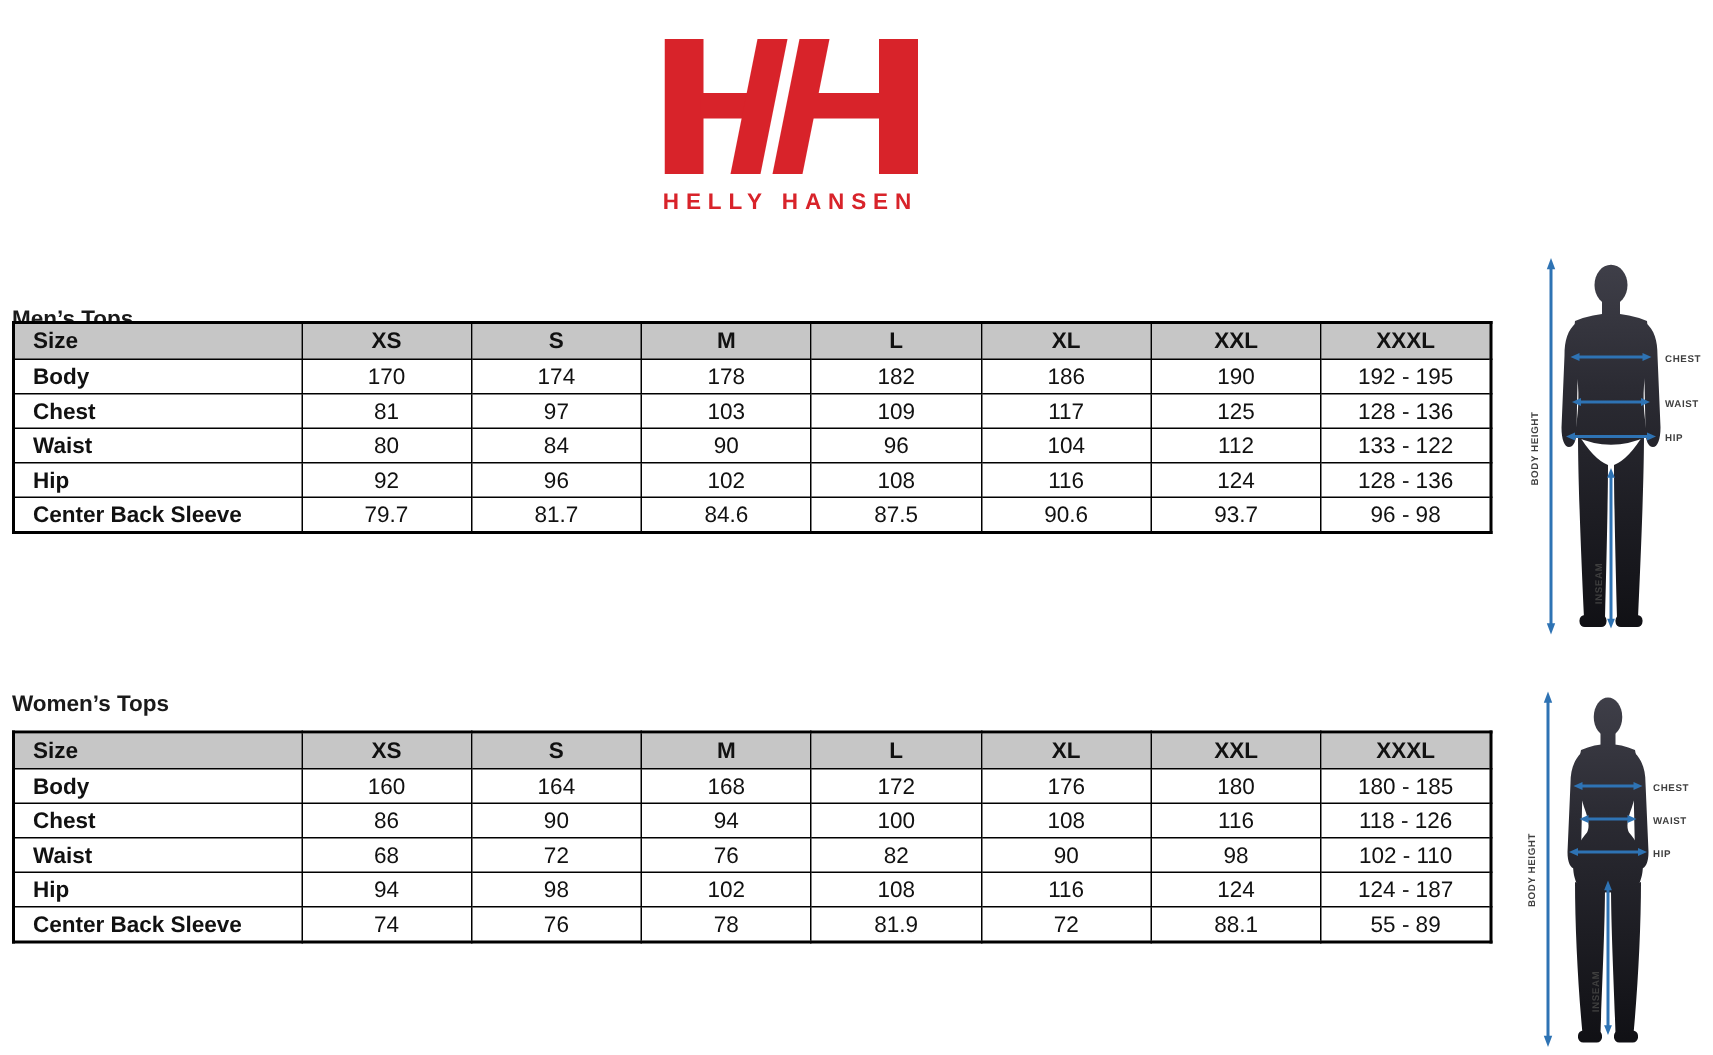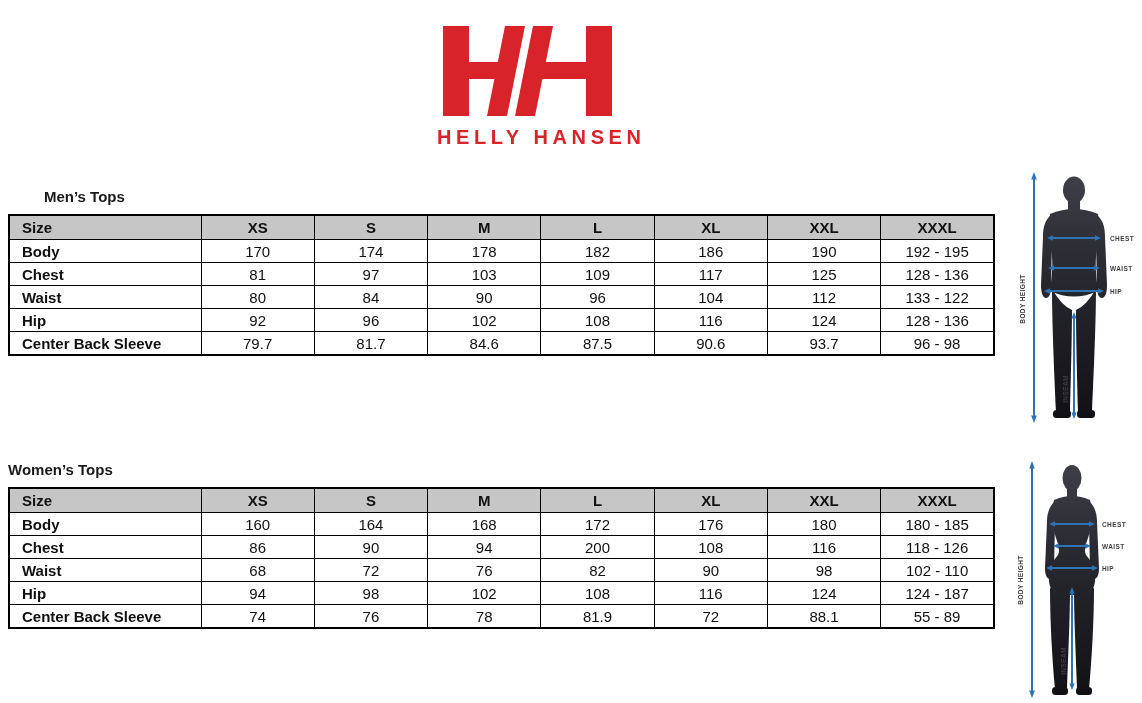--- a/index.html
+++ b/index.html
@@ -10,27 +10,27 @@
     --figure-label:#3f3f3f;
   }
   html,body{margin:0;padding:0;background:#ffffff;}
   body{font-family:"Liberation Sans",sans-serif;}
   .page{position:relative;width:1142px;height:703px;background:#ffffff;overflow:hidden;}
 
   
   .logo-wrap{position:absolute;left:437px;top:26px;width:180px;text-align:center;}
   .logo-emblem{display:block;margin:0 auto;width:169px;height:90px;}
   .hh-red{fill:var(--brand-red);}
-  .wordmark{margin-top:10px;font-size:20px;font-weight:bold;letter-spacing:4.6px;
+  .wordmark{margin-top:10px;font-size:15px;font-weight:bold;letter-spacing:4.6px;
             color:var(--brand-red);white-space:nowrap;}
 
   
   .table-title{position:absolute;left:8px;margin:0;font-size:15px;font-weight:bold;
                color:#1a1a1a;}
-  .title-men{top:188px;margin-left:36px;}
+  .title-men{top:204px;}
   .title-women{top:461px;}
 
   
   table.size-table{position:absolute;left:8px;border-collapse:collapse;table-layout:fixed;
                    width:987px;border:2px solid var(--table-border);background:#fff;}
   .table-men{top:214px;}
   .table-women{top:487px;}
   .size-table col.col-label{width:192px;}
   .size-table th,.size-table td{border:1px solid var(--table-border);font-size:15px;
         height:22px;text-align:center;padding:0;color:#111;overflow:hidden;}
@@ -220,21 +220,21 @@
           <td>172</td>
           <td>176</td>
           <td>180</td>
           <td>180 - 185</td>
         </tr>
         <tr>
           <td class="lbl">Chest</td>
           <td>86</td>
           <td>90</td>
           <td>94</td>
-          <td>200</td>
+          <td>100</td>
           <td>108</td>
           <td>116</td>
           <td>118 - 126</td>
         </tr>
         <tr>
           <td class="lbl">Waist</td>
           <td>68</td>
           <td>72</td>
           <td>76</td>
           <td>82</td>

